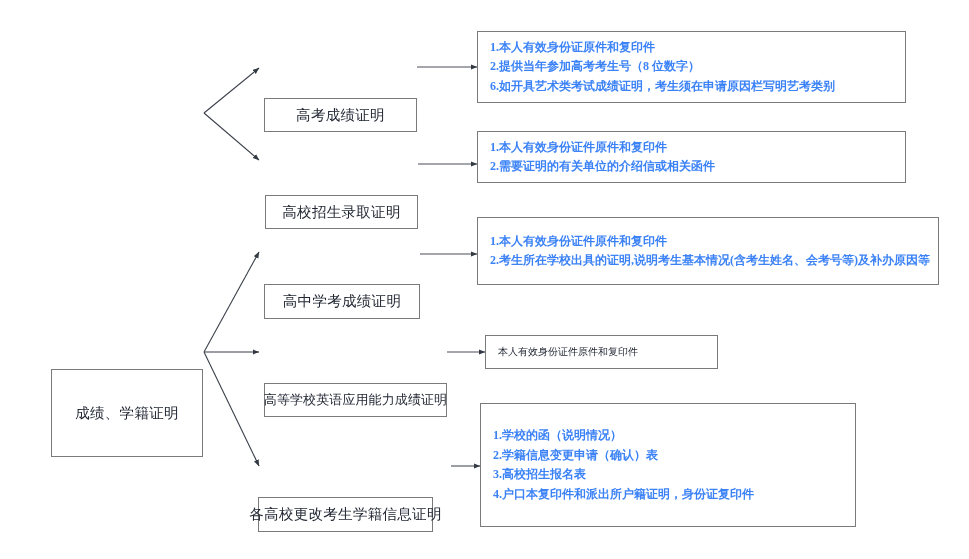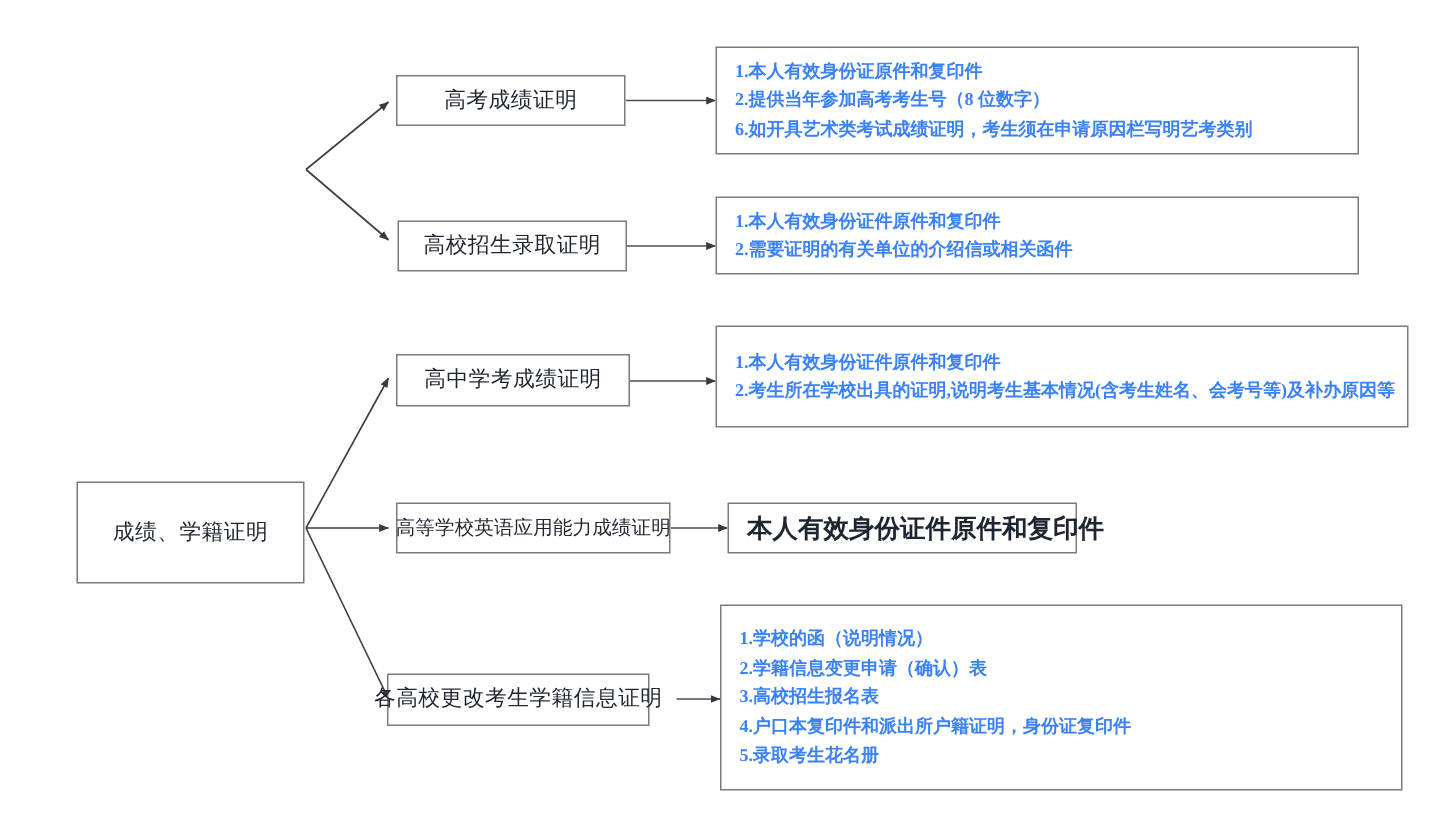--- a/index.html
+++ b/index.html
@@ -31,20 +31,21 @@
     box-sizing: border-box;
     background: #ffffff;
     border: 1px solid #7a7a7a;
     color: #1e2430;
   }
   .node-box.center {
     display: flex;
     align-items: center;
     justify-content: center;
     text-align: center;
+    margin-top: 48px;
   }
   .node-box.list {
     display: flex;
     flex-direction: column;
     justify-content: center;
     padding: 6px 10px 6px 12px;
   }
   .node-box.single {
     display: flex;
     align-items: center;
@@ -66,24 +67,24 @@
     font-size: 12px;
     line-height: 19.5px;
     color: #3b82f6;
     white-space: nowrap;
     font-weight: 600;
   }
   .list-line.wide {
     letter-spacing: 0px;
   }
   .single-text {
-    font-size: 17px;
+    font-size: 10px;
     color: #1e2430;
     white-space: nowrap;
-    font-weight: 700;
+    font-weight: 400;
   }
 </style>
 </head>
 <body>
 
 <div id="diagram-root">
 
   <svg class="flow" viewBox="0 0 969 559">
     <defs>
       <marker id="arrowhead" markerWidth="7" markerHeight="7" refX="6.2" refY="2.6" orient="auto" markerUnits="userSpaceOnUse">
@@ -137,21 +138,21 @@
 
   <div class="node-box center" style="left:265px; top:147px; width:153px; height:34px;">
     <span class="node-label">高校招生录取证明</span>
   </div>
 
   <div class="node-box list" style="left:477px; top:131px; width:429px; height:52px;">
     <span class="list-line">1.本人有效身份证件原件和复印件</span>
     <span class="list-line">2.需要证明的有关单位的介绍信或相关函件</span>
   </div>
 
-  <div class="node-box center" style="left:51px; top:321px; width:152px; height:68px;">
+  <div class="node-box center" style="left:51px; top:321px; width:152px; height:88px;">
     <span class="node-label">成绩、学籍证明</span>
   </div>
 
   <div class="node-box center" style="left:264px; top:236px; width:156px; height:35px;text-align:right;">
     <span class="node-label">高中学考成绩证明</span>
   </div>
 
   <div class="node-box list" style="left:477px; top:217px; width:462px; height:68px;">
     <span class="list-line">1.本人有效身份证件原件和复印件</span>
     <span class="list-line wide">2.考生所在学校出具的证明,说明考生基本情况(含考生姓名、会考号等)及补办原因等</span>
@@ -162,21 +163,20 @@
   </div>
 
   <div class="node-box single" style="left:485px; top:335px; width:233px; height:34px;">
     <span class="single-text">本人有效身份证件原件和复印件</span>
   </div>
 
   <div class="node-box center" style="left:258px; top:449px; width:175px; height:35px;">
     <span class="node-label">各高校更改考生学籍信息证明</span>
   </div>
 
-  <div class="node-box list" style="left:480px; top:403px; width:455px; height:124px;">
+  <div class="node-box list" style="left:480px; top:403px; width:376px; height:124px;">
     <span class="list-line">1.学校的函（说明情况）</span>
     <span class="list-line">2.学籍信息变更申请（确认）表</span>
     <span class="list-line">3.高校招生报名表</span>
     <span class="list-line">4.户口本复印件和派出所户籍证明，身份证复印件</span>
-    <span class="list-line">5.录取考生花名册</span>
   </div>
 
 </div>
 
 </body></html>

